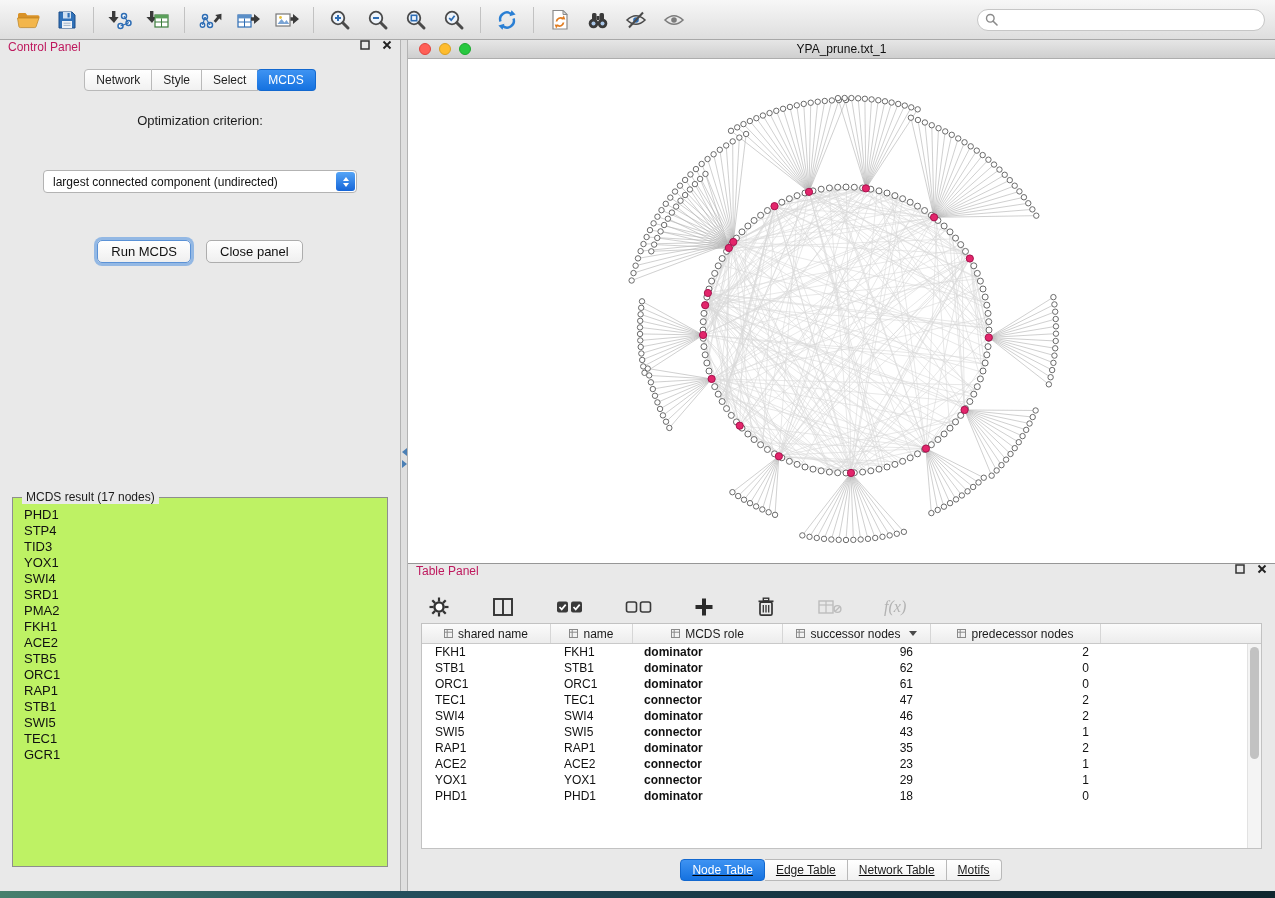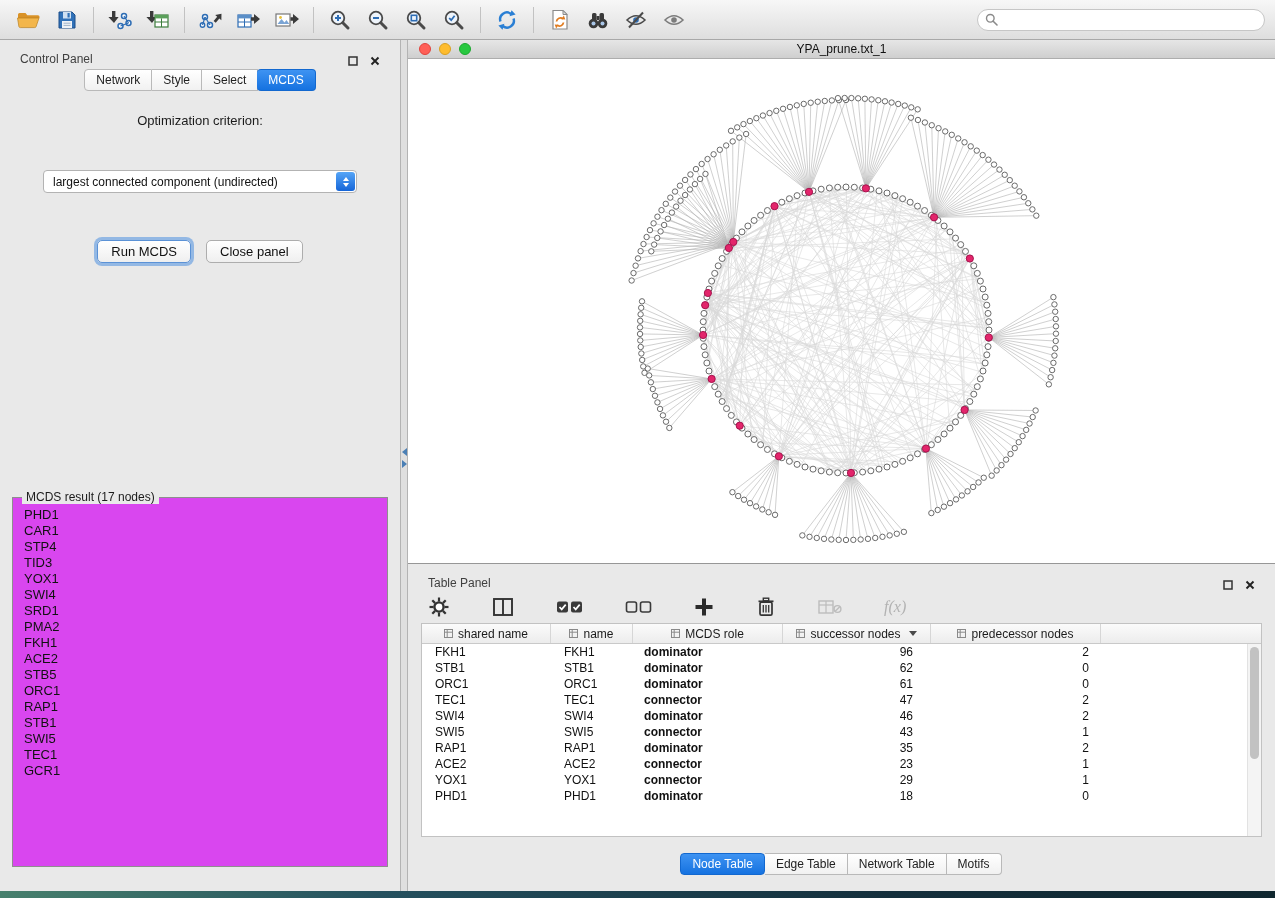--- a/index.html
+++ b/index.html
@@ -12,42 +12,42 @@
   .tb-btn { width:38px; height:32px; display:flex; align-items:center; justify-content:center; border-radius:4px; cursor:default; }
   .tb-sep { width:1px; height:26px; background:#c2c2c2; margin:0 7px; }
   .search-box { margin-left:auto; width:288px; height:22px; background:#fff; border:1px solid #c6c6c6; border-radius:11px; display:flex; align-items:center; padding:0 7px; }
   .search-box input { border:none; outline:none; flex:1; font-size:12px; font-family:"Liberation Sans",sans-serif; background:transparent; }
 
   
   .main { flex:1 1 auto; display:flex; min-height:0; }
 
   
   .control-panel { width:401px; flex:0 0 401px; background:#e9e9e9; display:flex; flex-direction:column; border-right:1px solid #b3b3b3; }
-  .panel-header { height:26px; flex:0 0 26px; display:flex; align-items:flex-end; padding:0 20px; font-size:12px; color:#404040; }
+  .panel-header { height:26px; flex:0 0 26px; display:flex; align-items:flex-start; padding:0 8px; font-size:12px; color:#be185d; }
   .win-icons { margin-left:auto; display:flex; gap:12px; align-items:center; }
   .win-icons span { display:flex; }
 
   .seg-tabs { display:flex; justify-content:center; margin:3px 0 6px; }
   .seg-tab { font-size:12px; padding:3px 11px; background:linear-gradient(#ffffff,#f1f1f1); border:1px solid #b9b9b9; border-left:none; color:#222; cursor:default; }
   .seg-tab:first-child { border-left:1px solid #b9b9b9; border-radius:4px 0 0 4px; }
   .seg-tab:last-child { border-radius:0 4px 4px 0; }
   .seg-tab.active { background:linear-gradient(#3e93f2,#1572e0); border-color:#1268cf; color:#fff; border-radius:4px; margin-left:-1px; }
 
   .cp-body { flex:1; display:flex; flex-direction:column; padding:0 9px; min-height:0;gap:32px; }
   .opt-label { text-align:center; font-size:13px; color:#1b1b1b; margin-top:16px; }
   .select { width:314px; margin:10px auto 0; height:23px; background:#fff; border:1px solid #b3b3b3; border-radius:4px; display:flex; align-items:center; font-size:12px; color:#111; padding:0 24px 0 9px; position:relative; }
   .stepper { position:absolute; right:1px; top:1px; bottom:1px; width:19px; background:linear-gradient(#55a5f7,#1565d8); border-radius:3px; display:flex; flex-direction:column; align-items:center; justify-content:center; gap:2px; }
   .tri-up { width:0; height:0; border-left:3.5px solid transparent; border-right:3.5px solid transparent; border-bottom:4.5px solid #fff; }
   .tri-down { width:0; height:0; border-left:3.5px solid transparent; border-right:3.5px solid transparent; border-top:4.5px solid #fff; }
   .btn-row { display:flex; justify-content:center; gap:15px; margin-top:15px; }
   .btn { font-size:13px; color:#111; padding:3px 13px; background:linear-gradient(#ffffff,#efefef); border:1px solid #adadad; border-radius:5px; cursor:default; }
   .btn.focused { box-shadow:0 0 0 3px rgba(77,144,224,.55); border-color:#5b92d6; }
   .cp-spacer { flex:1; }
 
-  .mcds { position:relative; border:1px solid #8e8e8e; background:#d946ef; margin:0 3px 24px; height:370px; flex:0 0 auto; }
+  .mcds { position:relative; border:1px solid #8e8e8e; background:#bef264; margin:0 3px 24px; height:370px; flex:0 0 auto; }
   .mcds-title { position:absolute; top:-8px; left:9px; background:#e9e9e9; padding:0 4px; font-size:12px; color:#1b1b1b; }
   .node-list { padding:9px 11px; font-size:13px; line-height:16px; color:#111; overflow:hidden; height:100%; }
 
   
   .splitter { width:7px; flex:0 0 7px; background:#dfdfdf; border-right:1px solid #b3b3b3; position:relative; }
   .split-arrows { position:absolute; top:48%; left:0; display:flex; flex-direction:column; gap:4px; align-items:center; width:100%; }
   .arr-left { width:0;height:0;border-top:4px solid transparent;border-bottom:4px solid transparent;border-right:5px solid #4a7fb5; }
   .arr-right { width:0;height:0;border-top:4px solid transparent;border-bottom:4px solid transparent;border-left:5px solid #4a7fb5; }
 
   
@@ -282,21 +282,20 @@
         </div>
         <div class="btn-row">
           <button class="btn focused">Run MCDS</button>
           <button class="btn">Close panel</button>
         </div>
         <div class="cp-spacer"></div>
         <div class="mcds">
           <span class="mcds-title">MCDS result (17 nodes)</span>
           <div class="node-list">
               <div class="node-item">PHD1</div>
-              <div class="node-item">CAR1</div>
               <div class="node-item">STP4</div>
               <div class="node-item">TID3</div>
               <div class="node-item">YOX1</div>
               <div class="node-item">SWI4</div>
               <div class="node-item">SRD1</div>
               <div class="node-item">PMA2</div>
               <div class="node-item">FKH1</div>
               <div class="node-item">ACE2</div>
               <div class="node-item">STB5</div>
               <div class="node-item">ORC1</div>
@@ -1307,21 +1306,21 @@
                 <div class="td c2" style="width: 150px;">dominator</div>
                 <div class="td c3" style="width: 148px;">18</div>
                 <div class="td c4" style="width: 170px;">0</div>
               </div>
             </div>
           <div class="vscroll">
               <div class="vthumb"></div>
             </div>
         </div>
 
-        <div class="bottom-tabs seg-tabs" style="margin:12px;">
+        <div class="bottom-tabs seg-tabs" style="margin:6px;text-decoration:underline;">
             <div class="seg-tab active">Node Table</div>
             <div class="seg-tab">Edge Table</div>
             <div class="seg-tab">Network Table</div>
             <div class="seg-tab">Motifs</div>
           </div>
       </div>
     </div>
   </div>
 
 

